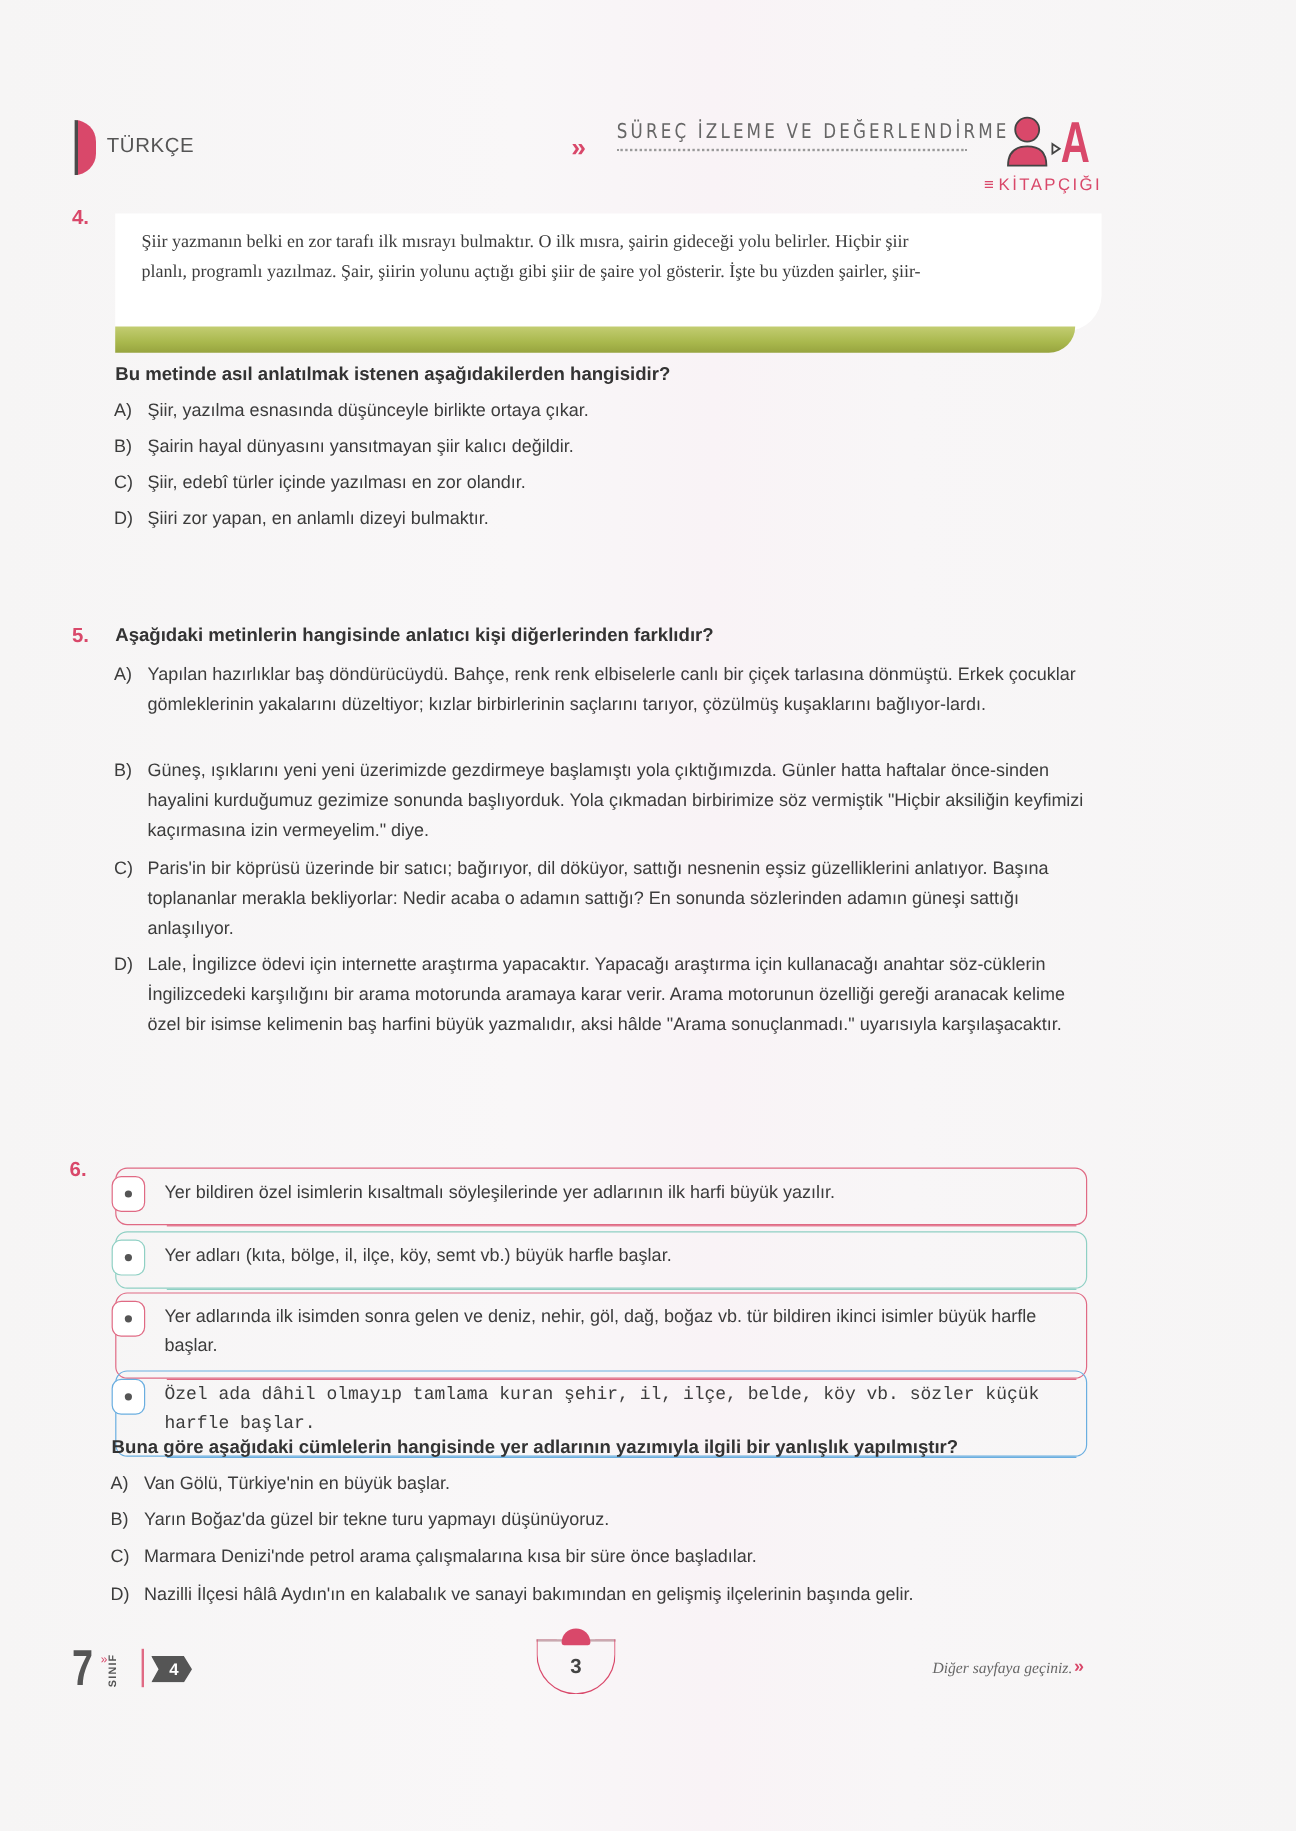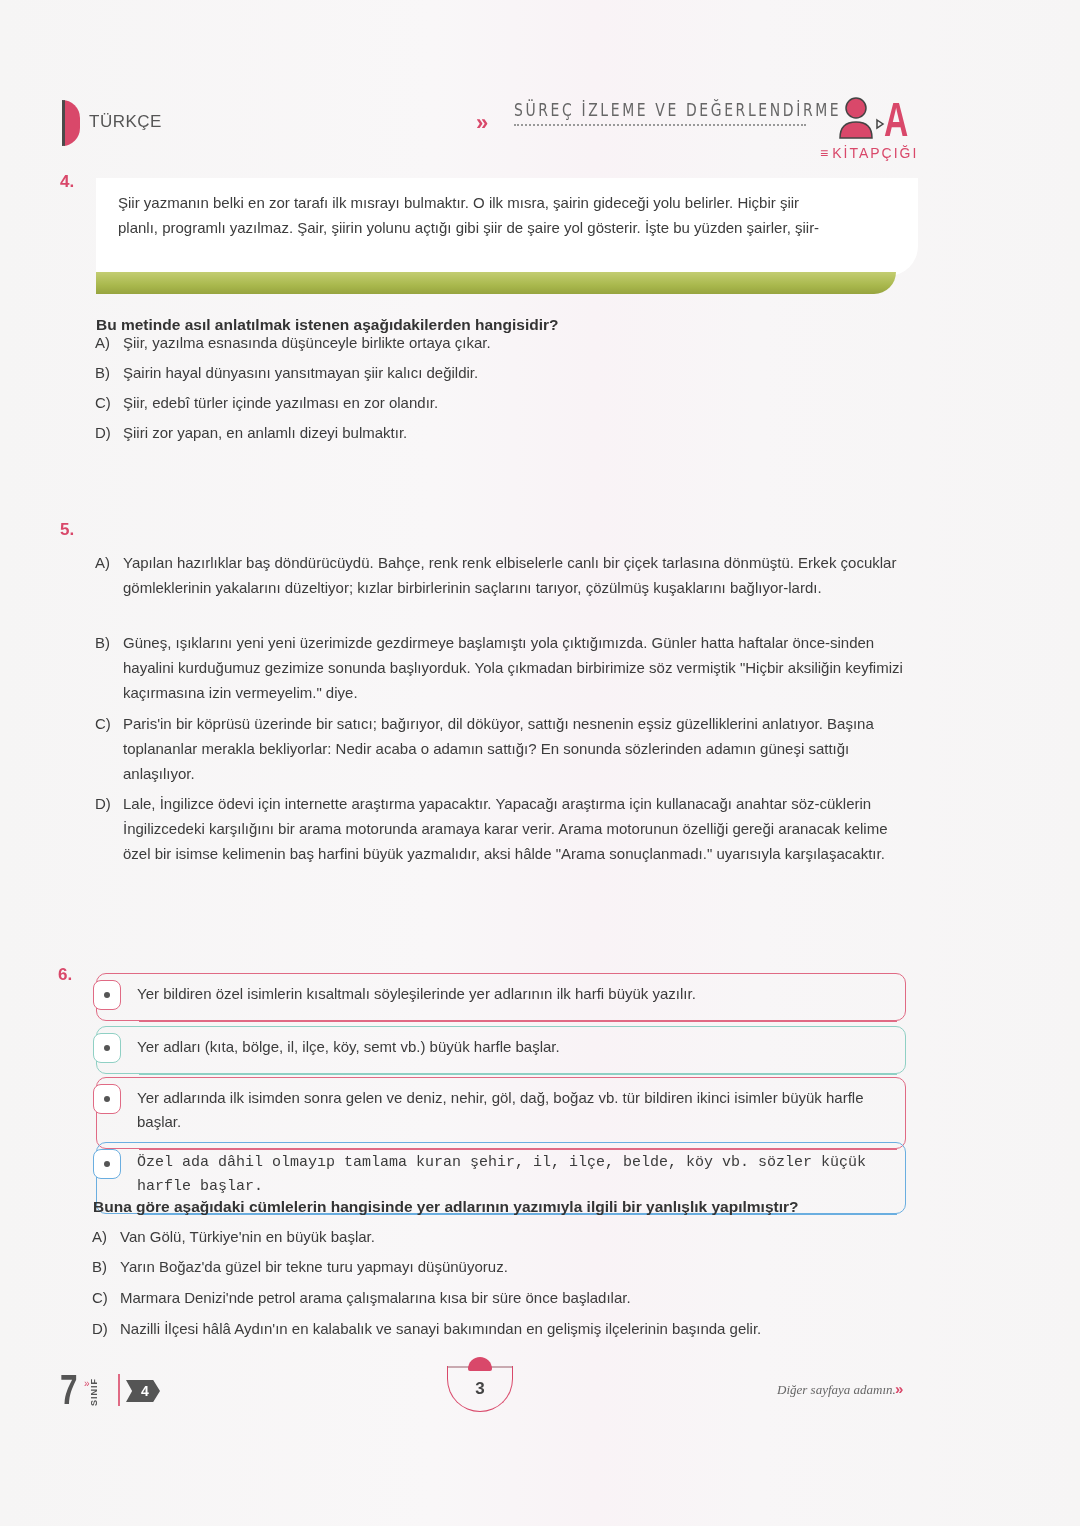--- a/index.html
+++ b/index.html
@@ -23,21 +23,21 @@
   .booklet-label .lines { color: #d9486a; margin-right: 2px; }
 
   .qnum { position: absolute; font-size: 17px; font-weight: bold; color: #d9486a; }
 
   
   .passage-box { position: absolute; left: 96px; top: 178px; width: 822px; height: 98px;
                  background: #ffffff; border-radius: 0 0 30px 0; }
   .passage-bar { position: absolute; left: 96px; top: 272px; width: 800px; height: 22px;
                  background: linear-gradient(180deg, #c3cd72 0%, #a9b84d 60%, #97a43f 100%);
                  border-radius: 0 0 40px 0; }
-  .passage-text { position: absolute; left: 118px; top: 190px; width: 780px; font-size: 15px; line-height: 25px; color: #3c3c3c; }
+  .passage-text { position: absolute; left: 118px; top: 190px; width: 780px; font-size: 15px; line-height: 25px; color: #3c3c3c; font-family: Liberation Serif, serif; }
 
   .stem { position: absolute; font-size: 15.5px; font-weight: bold; color: #333; }
   .opt { position: absolute; font-size: 15px; line-height: 25px; color: #3c3c3c; }
   .opt .lbl { position: absolute; left: 0; top: 0; }
   .opt .txt { display: block; padding-left: 28px; }
 
   
   .rule { position: absolute; left: 96px; width: 810px; border: 1.5px solid; border-radius: 10px; }
   .rule.pink { border-color: #e06a84; }
   .rule.teal { border-color: #8fd0c4; }
@@ -94,39 +94,40 @@
     <span class="lines">≡</span><span>KİTAPÇIĞI</span>
   </div>
 
   <div class="qnum" style="left:60px; top:172px;">4.</div>
   <div class="passage-box"></div>
   <div class="passage-bar"></div>
   <div class="passage-text">
     <div>Şiir yazmanın belki en zor tarafı ilk mısrayı bulmaktır. O ilk mısra, şairin gideceği yolu belirler. Hiçbir şiir</div>
     <div>planlı, programlı yazılmaz. Şair, şiirin yolunu açtığı gibi şiir de şaire yol gösterir. İşte bu yüzden şairler, şiir-</div>
   </div>
-  <div class="stem" style="left:96px; top:316px;">Bu metinde asıl anlatılmak istenen aşağıdakilerden hangisidir?</div>
+  <div class="stem" style="left:96px; top:304px;">Bu metinde asıl anlatılmak istenen aşağıdakilerden hangisidir?</div>
   <div class="opt" style="left:95px; top:330px; width:760px;">
     <span class="lbl">A)</span>
     <span class="txt">Şiir, yazılma esnasında düşünceyle birlikte ortaya çıkar.</span>
   </div>
   <div class="opt" style="left:95px; top:360px; width:760px;">
     <span class="lbl">B)</span>
     <span class="txt">Şairin hayal dünyasını yansıtmayan şiir kalıcı değildir.</span>
   </div>
   <div class="opt" style="left:95px; top:390px; width:760px;">
     <span class="lbl">C)</span>
     <span class="txt">Şiir, edebî türler içinde yazılması en zor olandır.</span>
   </div>
   <div class="opt" style="left:95px; top:420px; width:760px;">
     <span class="lbl">D)</span>
     <span class="txt">Şiiri zor yapan, en anlamlı dizeyi bulmaktır.</span>
   </div>
 
   <div class="qnum" style="left:60px; top:520px;">5.</div>
+  <div class="stem" style="left:96px; top:521px;">Aşağıdaki metinlerin hangisinde anlatıcı kişi diğerlerinden farklıdır?</div>
   <div class="opt" style="left:95px; top:550px; width:818px;">
     <span class="lbl">A)</span>
     <span class="txt">Yapılan hazırlıklar baş döndürücüydü. Bahçe, renk renk elbiselerle canlı bir çiçek tarlasına dönmüştü. Erkek çocuklar gömleklerinin yakalarını düzeltiyor; kızlar birbirlerinin saçlarını tarıyor, çözülmüş kuşaklarını bağlıyor-lardı.</span>
   </div>
   <div class="opt" style="left:95px; top:630px; width:818px;">
     <span class="lbl">B)</span>
     <span class="txt">Güneş, ışıklarını yeni yeni üzerimizde gezdirmeye başlamıştı yola çıktığımızda. Günler hatta haftalar önce-sinden hayalini kurduğumuz gezimize sonunda başlıyorduk. Yola çıkmadan birbirimize söz vermiştik "Hiçbir aksiliğin keyfimizi kaçırmasına izin vermeyelim." diye.</span>
   </div>
   <div class="opt" style="left:95px; top:711px; width:818px;">
     <span class="lbl">C)</span>
@@ -189,15 +190,15 @@
   <div class="ft-grade">7</div>
   <div class="ft-dot">»</div>
   <div class="ft-sinif">SINIF</div>
   <div class="ft-sep"></div>
   <div class="ft-unit">4</div>
 
   <div class="ft-page-line"></div>
   <div class="ft-page">3</div>
   <div class="ft-page-bump"></div>
 
-  <div class="ft-next">Diğer sayfaya adamın.</div>
+  <div class="ft-next">Diğer sayfaya geçiniz.</div>
   <div class="ft-next-arrows">»</div>
 </div>
 
 </body></html>

